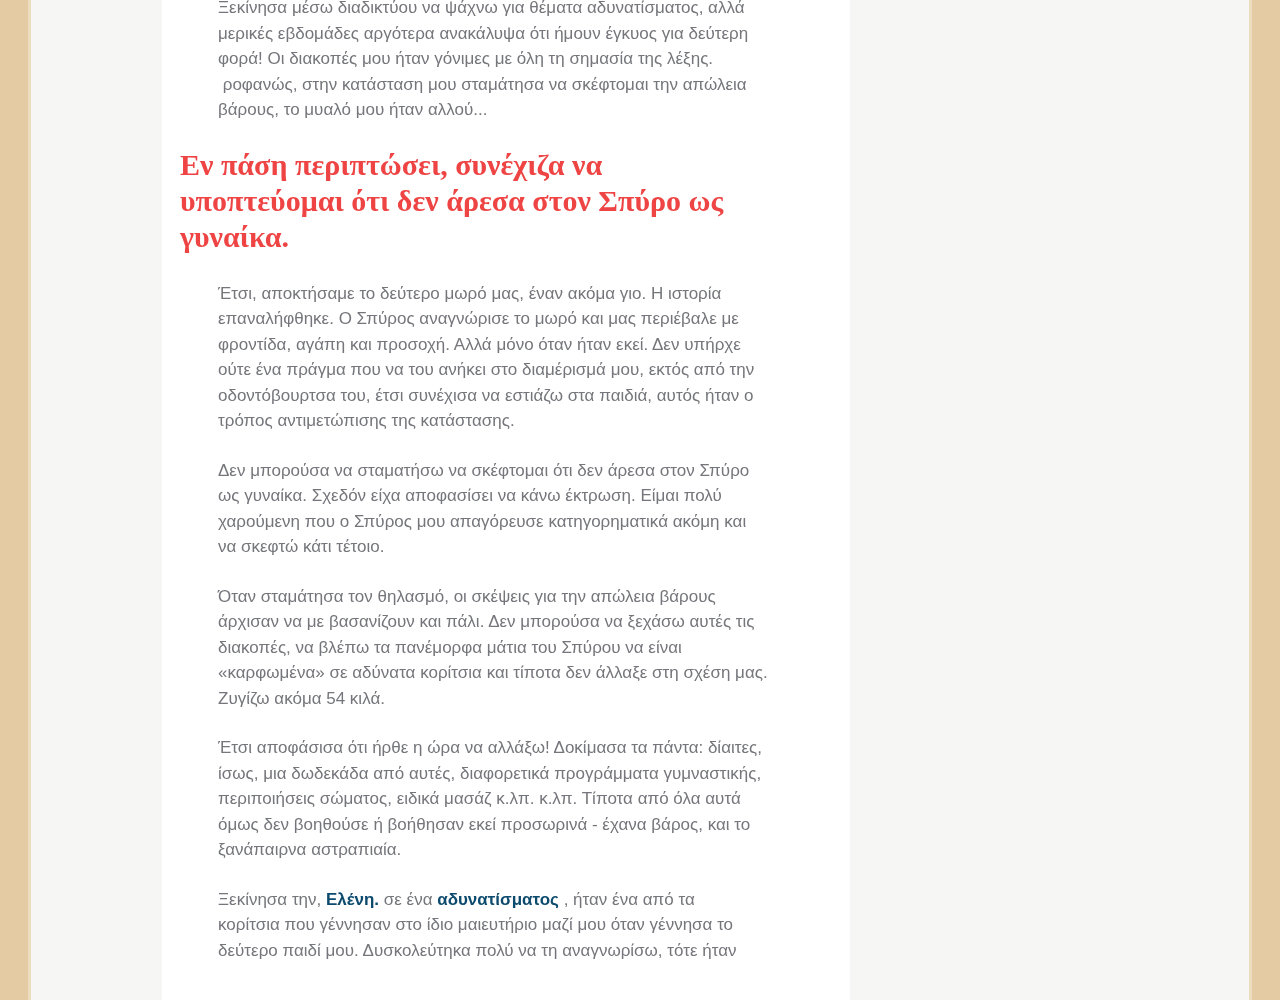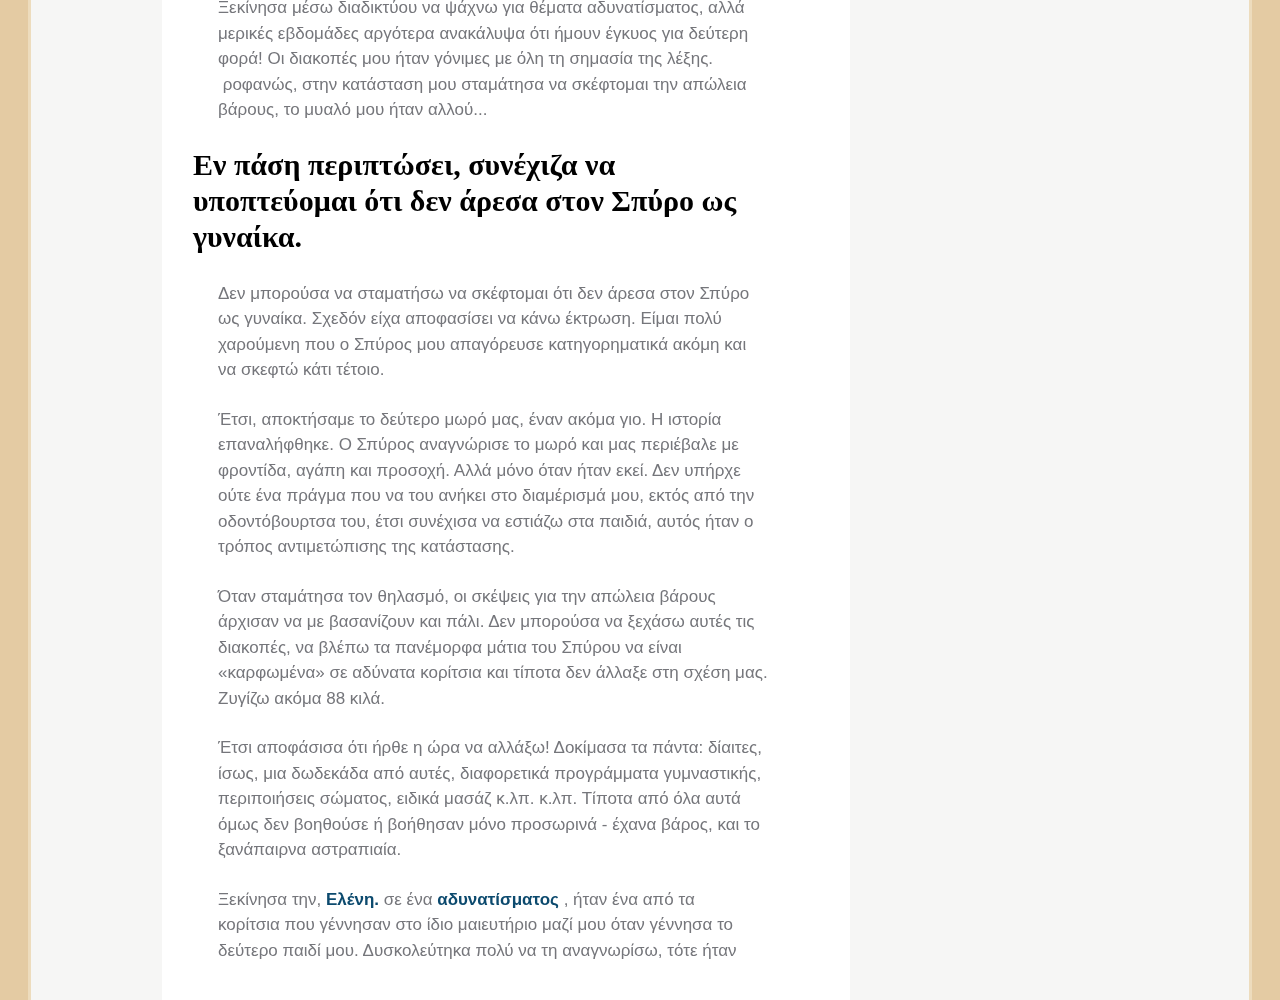--- a/index.html
+++ b/index.html
@@ -46,26 +46,26 @@
   }
   .para.first {
     margin-top: -17px;
   }
   .para .bold {
     font-weight: 700;
     color: #0c4a6e;
   }
 
   .section-heading {
-    margin: 0 0 26px 13px;
+    margin: 0 0 26px 0;
     font-family: "Liberation Serif", "DejaVu Serif", serif;
     font-weight: 700;
     font-size: 30px;
     line-height: 36px;
-    color: #000000;
+    color: #ef4444;
     white-space: pre-line;
   }
 </style>
 </head>
 <body>
 
 <div class="edge-stripe left"></div>
 <div class="edge-stripe right"></div>
 
 <article class="article-card">
@@ -73,42 +73,42 @@
   <p class="para first">Ξεκίνησα μέσω διαδικτύου να ψάχνω για θέματα αδυνατίσματος, αλλά
 μερικές εβδομάδες αργότερα ανακάλυψα ότι ήμουν έγκυος για δεύτερη
 φορά! Οι διακοπές μου ήταν γόνιμες με όλη τη σημασία της λέξης.
 &nbsp;ροφανώς, στην κατάσταση μου σταμάτησα να σκέφτομαι την απώλεια
 βάρους, το μυαλό μου ήταν αλλού...</p>
 
   <h2 class="section-heading">Εν πάση περιπτώσει, συνέχιζα να
 υποπτεύομαι ότι δεν άρεσα στον Σπύρο ως
 γυναίκα.</h2>
 
-  <p class="para">Δεν μπορούσα να σταματήσω να σκέφτομαι ότι δεν άρεσα στον Σπύρο
-ως γυναίκα. Σχεδόν είχα αποφασίσει να κάνω έκτρωση. Είμαι πολύ
-χαρούμενη που ο Σπύρος μου απαγόρευσε κατηγορηματικά ακόμη και
-να σκεφτώ κάτι τέτοιο.</p>
-
   <p class="para">Έτσι, αποκτήσαμε το δεύτερο μωρό μας, έναν ακόμα γιο. Η ιστορία
 επαναλήφθηκε. Ο Σπύρος αναγνώρισε το μωρό και μας περιέβαλε με
 φροντίδα, αγάπη και προσοχή. Αλλά μόνο όταν ήταν εκεί. Δεν υπήρχε
 ούτε ένα πράγμα που να του ανήκει στο διαμέρισμά μου, εκτός από την
 οδοντόβουρτσα του, έτσι συνέχισα να εστιάζω στα παιδιά, αυτός ήταν ο
 τρόπος αντιμετώπισης της κατάστασης.</p>
 
+  <p class="para">Δεν μπορούσα να σταματήσω να σκέφτομαι ότι δεν άρεσα στον Σπύρο
+ως γυναίκα. Σχεδόν είχα αποφασίσει να κάνω έκτρωση. Είμαι πολύ
+χαρούμενη που ο Σπύρος μου απαγόρευσε κατηγορηματικά ακόμη και
+να σκεφτώ κάτι τέτοιο.</p>
+
   <p class="para">Όταν σταμάτησα τον θηλασμό, οι σκέψεις για την απώλεια βάρους
 άρχισαν να με βασανίζουν και πάλι. Δεν μπορούσα να ξεχάσω αυτές τις
 διακοπές, να βλέπω τα πανέμορφα μάτια του Σπύρου να είναι
 «καρφωμένα» σε αδύνατα κορίτσια και τίποτα δεν άλλαξε στη σχέση μας.
-Ζυγίζω ακόμα 88 κιλά.</p>
+Ζυγίζω ακόμα 54 κιλά.</p>
 
 
   <p class="para">Έτσι αποφάσισα ότι ήρθε η ώρα να αλλάξω! Δοκίμασα τα πάντα: δίαιτες,
 ίσως, μια δωδεκάδα από αυτές, διαφορετικά προγράμματα γυμναστικής,
 περιποιήσεις σώματος, ειδικά μασάζ κ.λπ. κ.λπ. Τίποτα από όλα αυτά
-όμως δεν βοηθούσε ή βοήθησαν μόνο προσωρινά - έχανα βάρος, και το
+όμως δεν βοηθούσε ή βοήθησαν εκεί προσωρινά - έχανα βάρος, και το
 ξανάπαιρνα αστραπιαία.</p>
 
   <p class="para"><span>Ξεκίνησα την, </span><span class="bold">Ελένη.</span><span> σε ένα </span><span class="bold">αδυνατίσματος</span><span> , ήταν ένα από τα
 κορίτσια που γέννησαν στο ίδιο μαιευτήριο μαζί μου όταν γέννησα το
 δεύτερο παιδί μου. Δυσκολεύτηκα πολύ να τη αναγνωρίσω, τότε ήταν</span></p>
 
 </article>
 
 </body></html>

